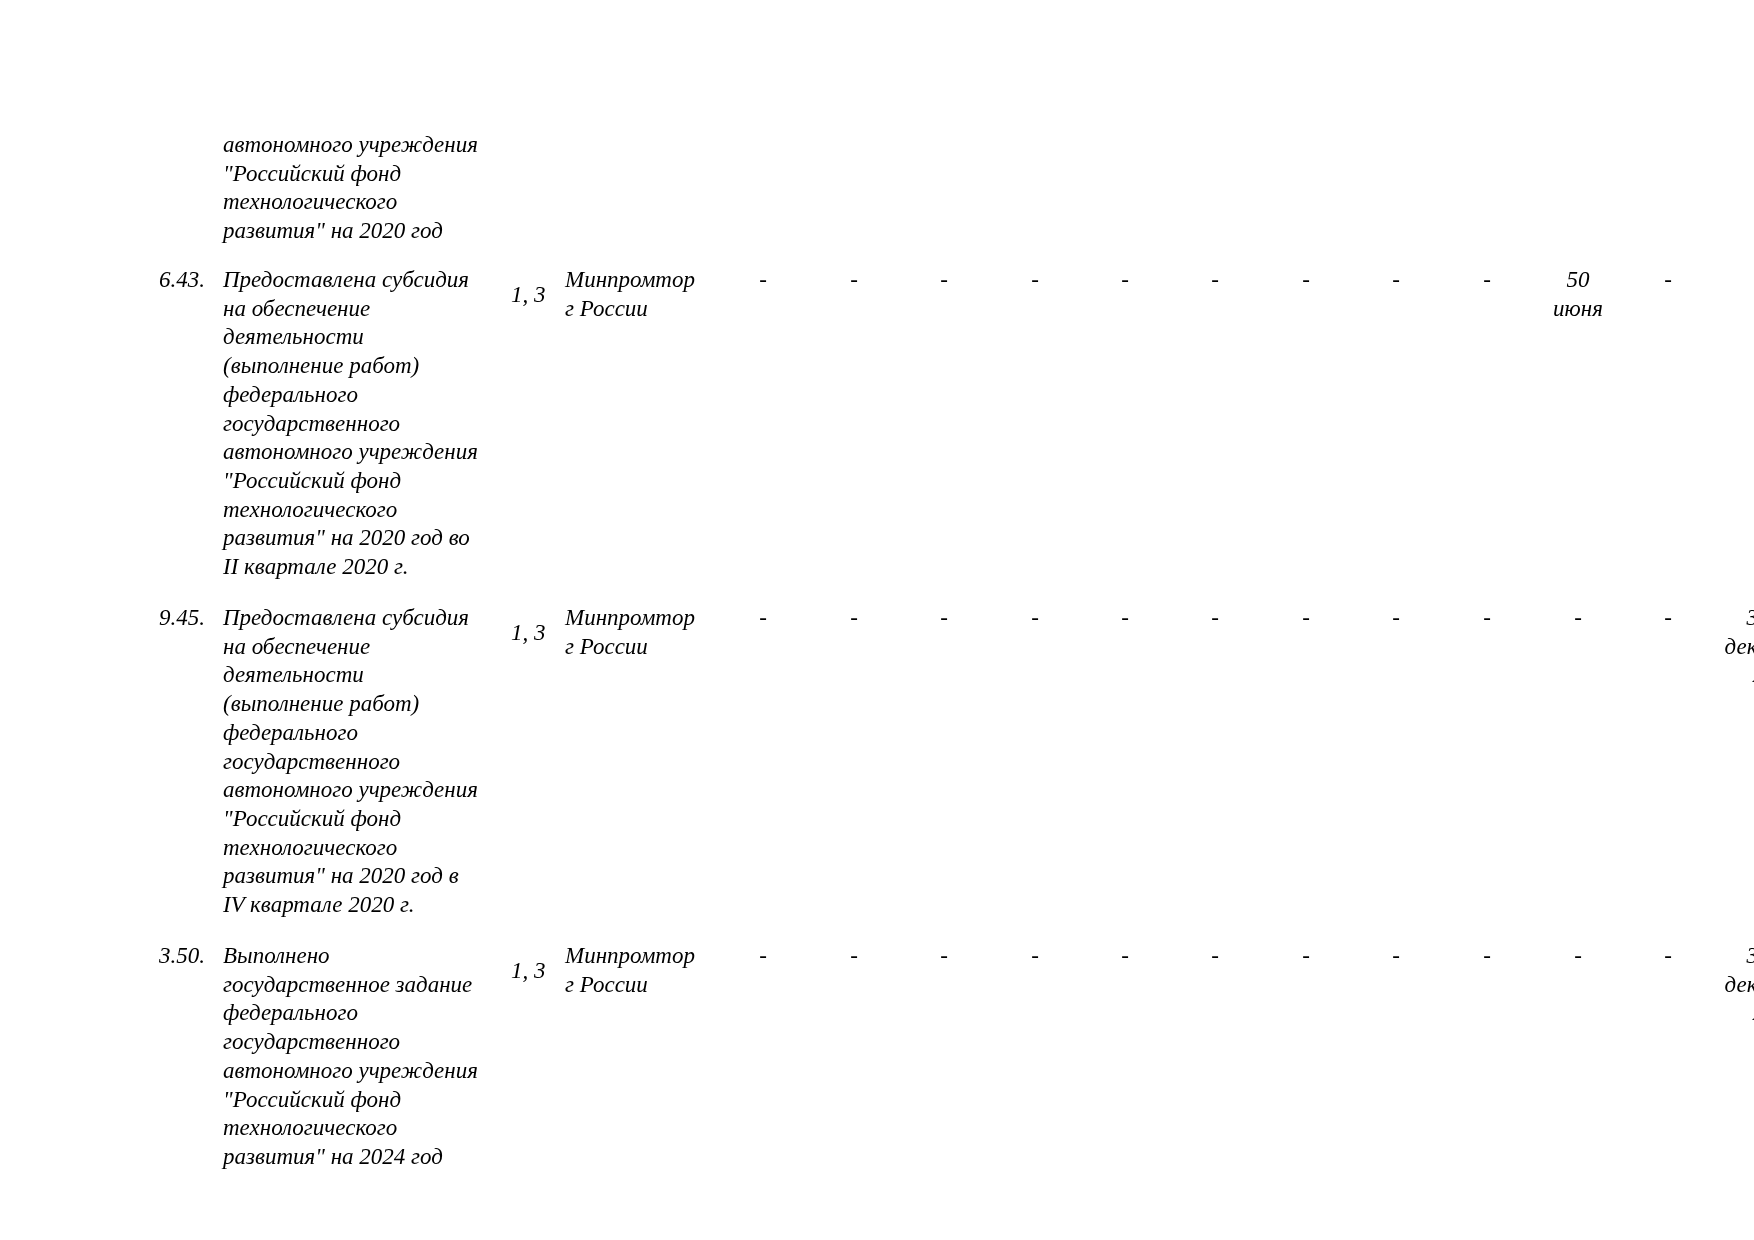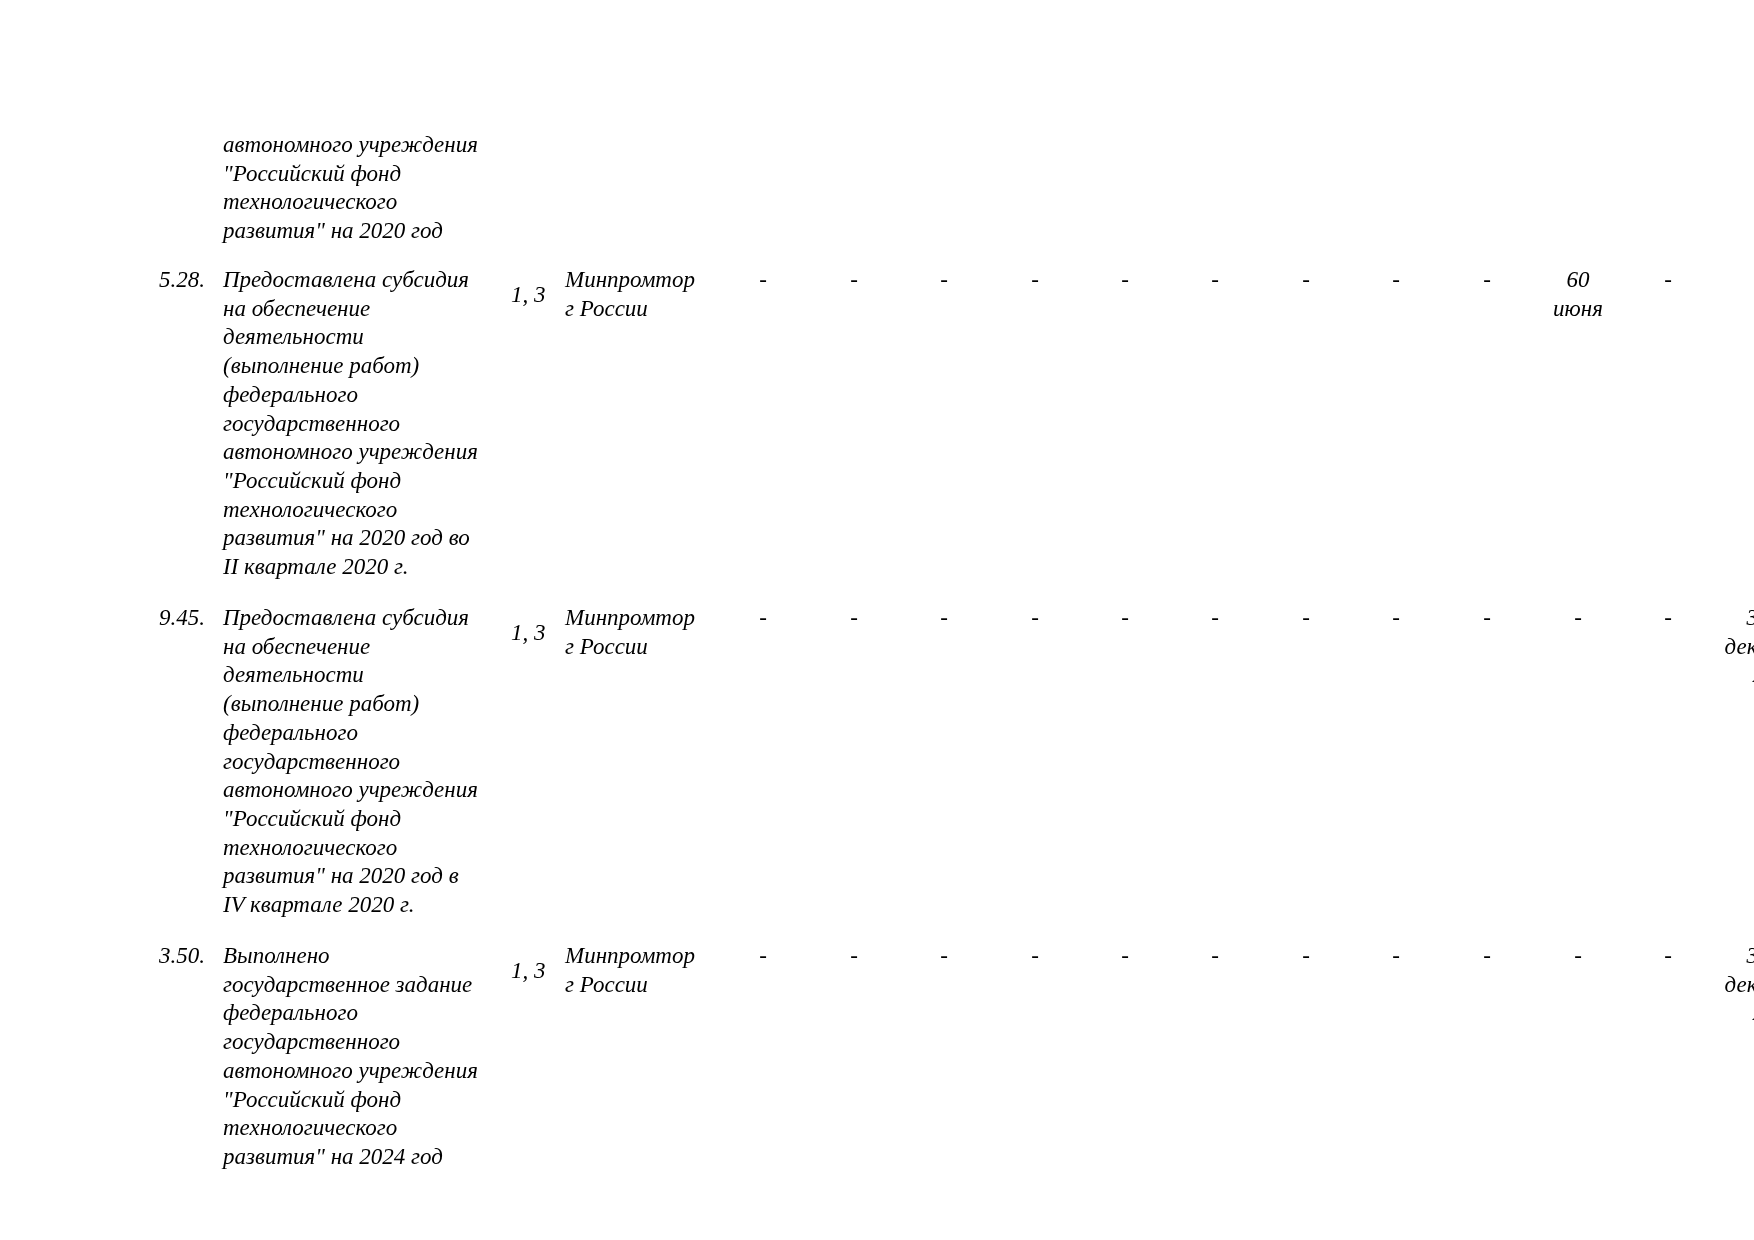--- a/index.html
+++ b/index.html
@@ -55,21 +55,21 @@
 <div class="page">
 
   <div class="block" style="top:131px;">
     <div class="cell desc">автономного учреждения
 "Российский фонд
 технологического
 развития" на 2020 год</div>
   </div>
 
   <div class="block" style="top:266px;">
-    <div class="cell num">5.28.</div>
+    <div class="cell num">6.43.</div>
     <div class="cell desc">Предоставлена субсидия
 на обеспечение
 деятельности
 (выполнение работ)
 федерального
 государственного
 автономного учреждения
 "Российский фонд
 технологического
 развития" на 2020 год во
@@ -79,21 +79,21 @@
 г России</div>
     <div class="q" style="left:755px;">-</div>
     <div class="q" style="left:846px;">-</div>
     <div class="q" style="left:936px;">-</div>
     <div class="q" style="left:1027px;">-</div>
     <div class="q" style="left:1117px;">-</div>
     <div class="q" style="left:1207px;">-</div>
     <div class="q" style="left:1298px;">-</div>
     <div class="q" style="left:1388px;">-</div>
     <div class="q" style="left:1479px;">-</div>
-    <div class="q" style="left:1570px;">60
+    <div class="q" style="left:1570px;">50
 июня</div>
     <div class="q" style="left:1660px;">-</div>
     <div class="q" style="left:1750px;">-</div>
   </div>
 
   <div class="block" style="top:604px;">
     <div class="cell num">9.45.</div>
     <div class="cell desc">Предоставлена субсидия
 на обеспечение
 деятельности

